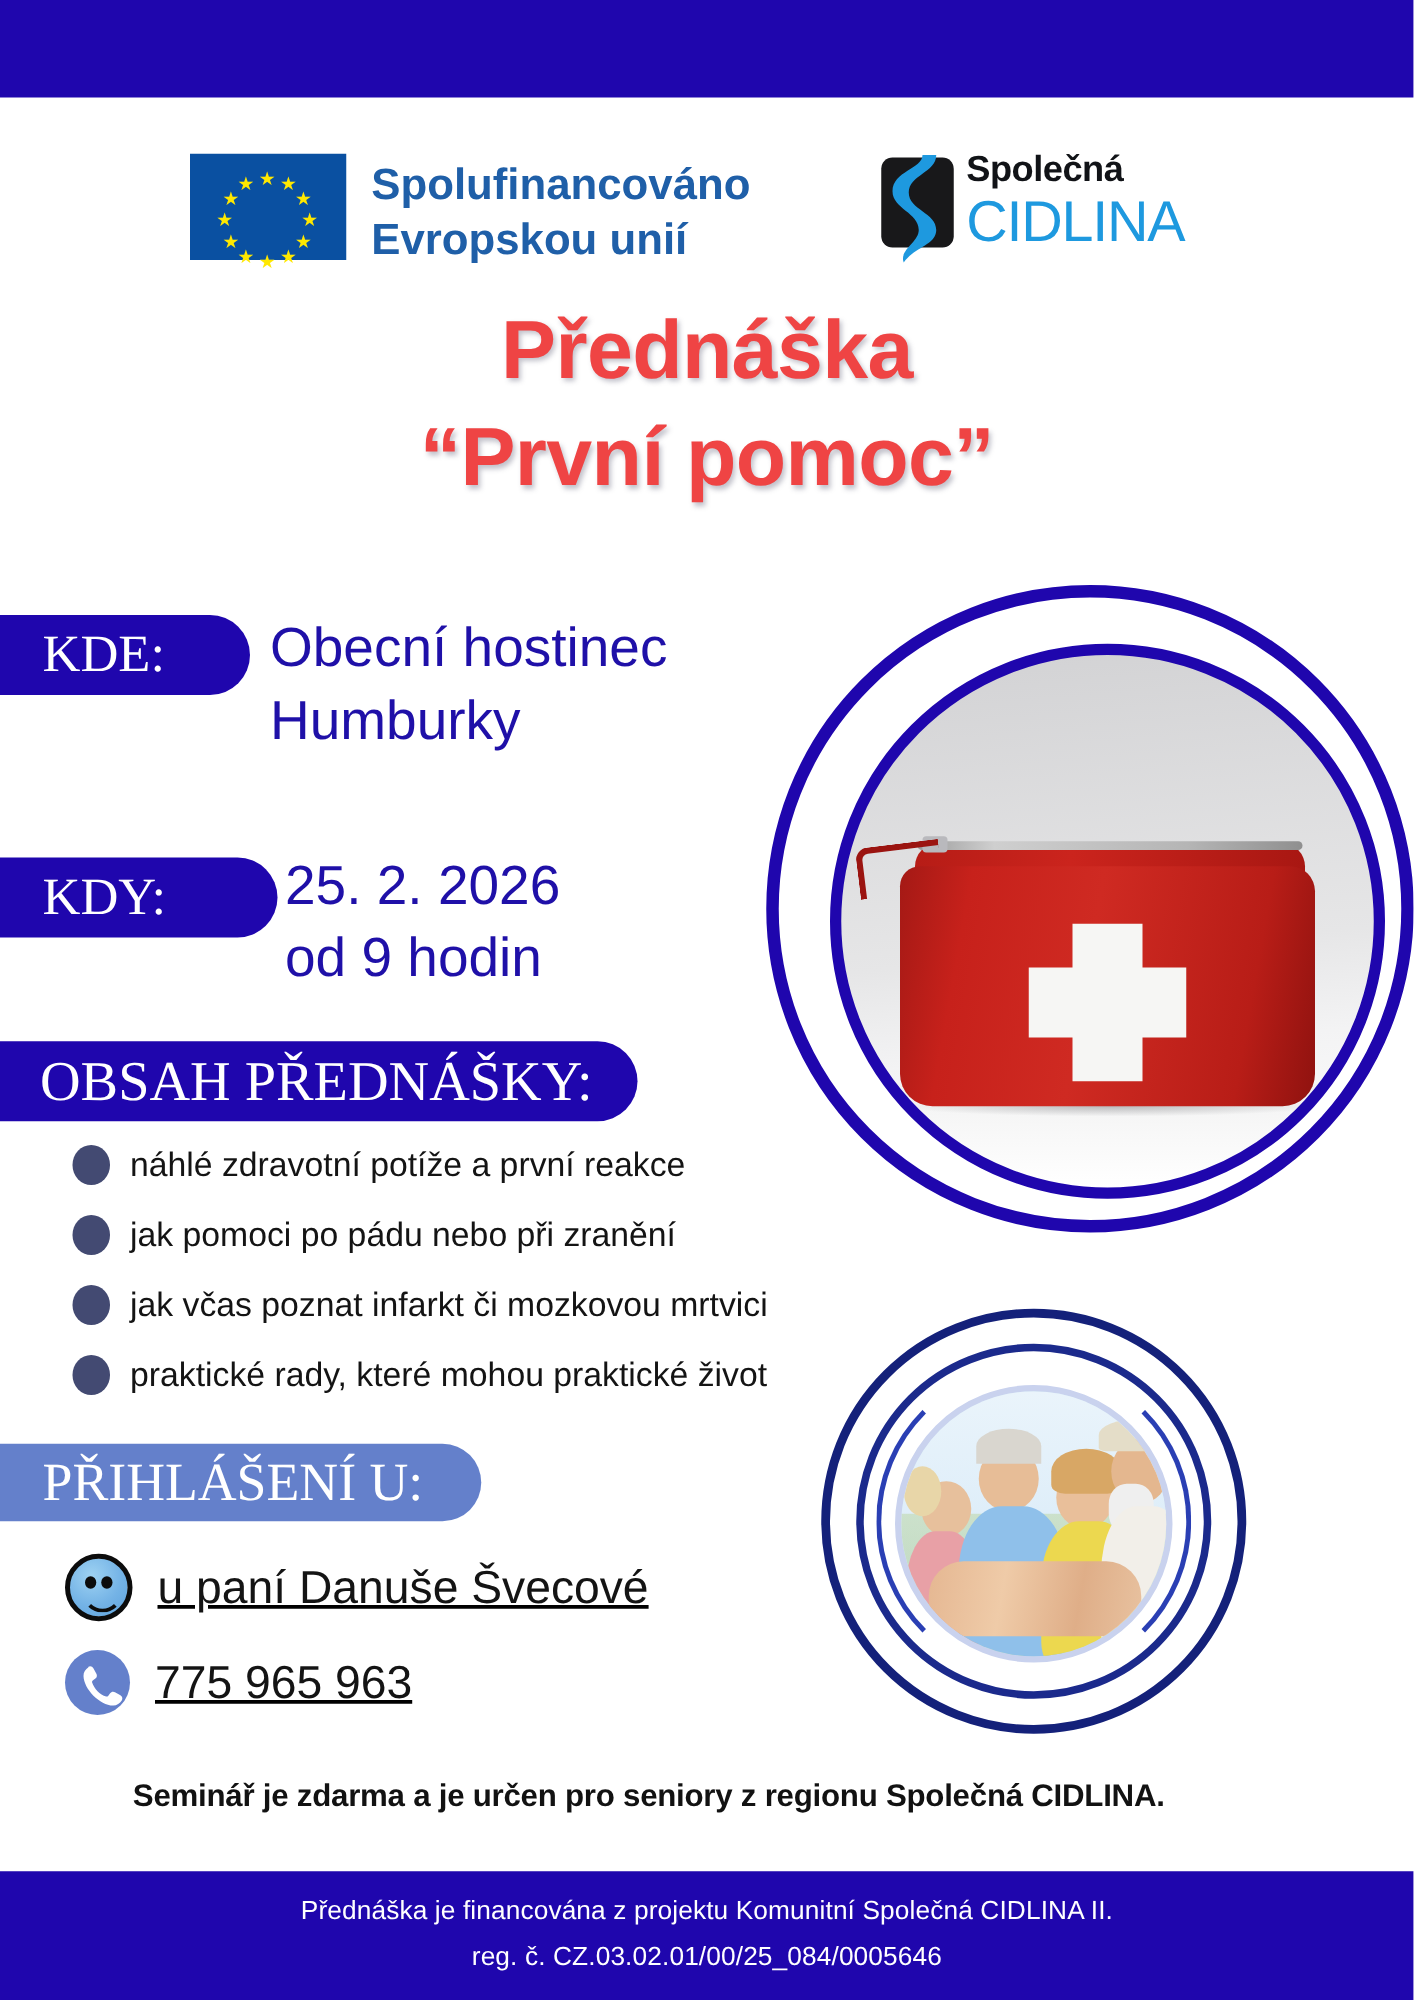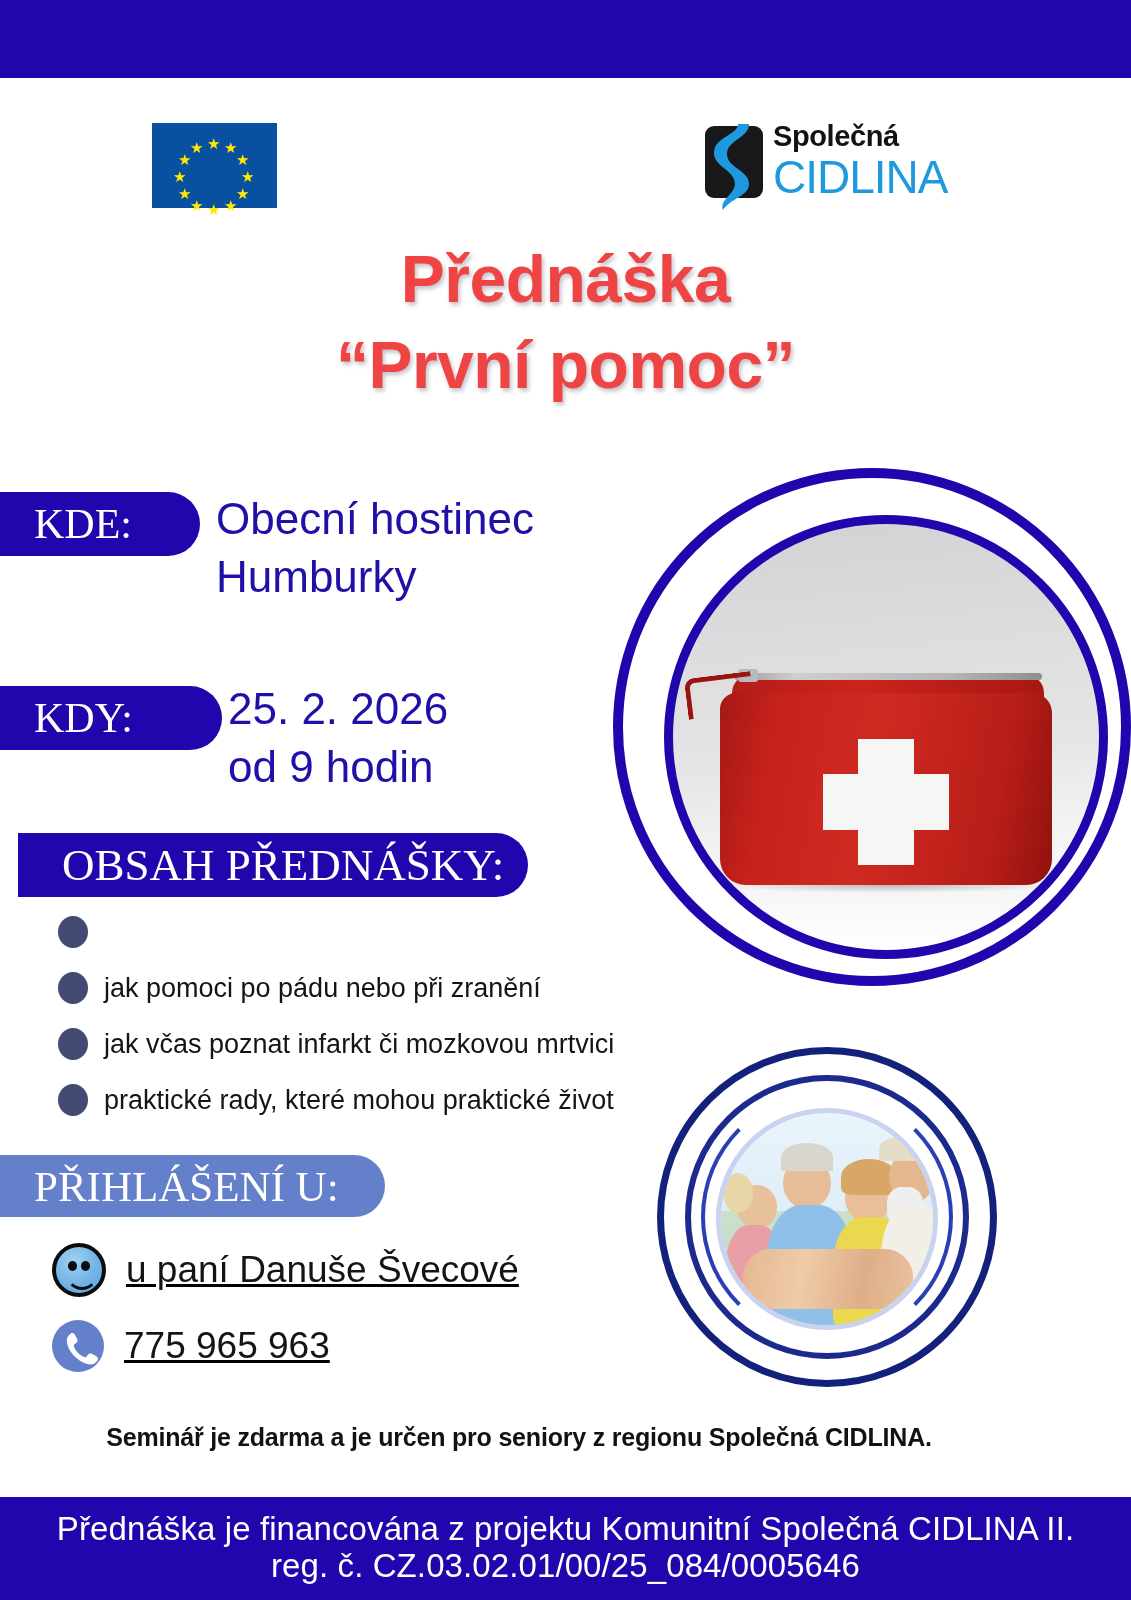--- a/index.html
+++ b/index.html
@@ -29,21 +29,21 @@
     position: absolute;
     left: 0; bottom: 0;
     width: 1131px; height: 103px;
     background: #1f06ad;
   }
   .band-bottom .fl {
     position: absolute;
     left: 0; right: 0;
     text-align: center;
     color: #ffffff;
-    font-size: 33px;
+    font-size: 21px;
     line-height: 37px;
     letter-spacing: .1px;
   }
   .band-bottom .fl1 { top: 13px; }
   .band-bottom .fl2 { top: 50px; }
 
   
   .logos { position: absolute; left: 0; top: 118px; width: 1131px; height: 96px; }
 
   .eu-logo { position: absolute; left: 152px; top: 5px; width: 125px; height: 85px; }
@@ -101,21 +101,21 @@
     border-top-right-radius: 200px;
     border-bottom-right-radius: 200px;
     color: #ffffff;
     font-family: "Liberation Serif", serif;
     display: flex;
     align-items: center;
     box-sizing: border-box;
   }
   .pill-kde { left: 0; top: 492px; width: 200px; height: 64px; padding-left: 34px; font-size: 42px; }
   .pill-kdy { left: 0; top: 686px; width: 222px; height: 64px; padding-left: 34px; font-size: 42px; }
-  .pill-obsah { left: 0; top: 833px; width: 510px; height: 64px; padding-left: 44px; font-size: 45px; margin-left: 18px; }
+  .pill-obsah { left: 0; top: 833px; width: 510px; height: 64px; padding-left: 32px; font-size: 45px; }
   .pill-prihl {
     left: 0; top: 1155px; width: 385px; height: 62px; padding-left: 34px; font-size: 43px;
     background: #6480cb;
   }
 
   
   .val {
     position: absolute;
     color: #1f10a8;
     font-size: 44px;
@@ -345,20 +345,24 @@
         <span class="eu-star" style="left:91px;  top:71px;"></span>
         <span class="eu-star" style="left:79px;  top:83px;"></span>
         <span class="eu-star" style="left:62px;  top:87px;"></span>
         <span class="eu-star" style="left:45px;  top:83px;"></span>
         <span class="eu-star" style="left:33px;  top:71px;"></span>
         <span class="eu-star" style="left:28px;  top:54px;"></span>
         <span class="eu-star" style="left:33px;  top:37px;"></span>
         <span class="eu-star" style="left:45px;  top:25px;"></span>
       </div>
     </div>
+    <div style="position:absolute; left:297px; top:8px; width:330px; color:#1f5fa8; font-size:35px; font-weight:700; line-height:44px;">
+      <div>Spolufinancováno</div>
+      <div>Evropskou unií</div>
+    </div>
 
     <div class="cid-logo">
       <div class="cid-mark"></div>
       <svg class="cid-wave" width="80" height="92" viewBox="0 0 80 92">
         <path d="M44 4 C44 18, 22 20, 22 34 C22 48, 44 50, 44 64 C44 76, 26 78, 18 90 C14 80, 30 74, 30 64 C30 50, 9 47, 9 33 C9 17, 33 15, 33 4 Z" fill="#1e99df"></path>
       </svg>
       <div class="cid-sp">Společná</div>
       <div class="cid-cid">CIDLINA</div>
     </div>
   </div>
@@ -431,20 +435,21 @@
     <div>od 9 hodin</div>
   </div>
 
   <div class="pill pill-obsah">
     <span>OBSAH PŘEDNÁŠKY:</span>
   </div>
 
   <div class="bullets">
     <div class="bl-item">
       <span class="bl-dot"></span>
+      <span class="bl-txt">náhlé zdravotní potíže a první reakce</span>
     </div>
     <div class="bl-item">
       <span class="bl-dot"></span>
       <span class="bl-txt">jak pomoci po pádu nebo při zranění</span>
     </div>
     <div class="bl-item">
       <span class="bl-dot"></span>
       <span class="bl-txt">jak včas poznat infarkt či mozkovou mrtvici</span>
     </div>
     <div class="bl-item">

